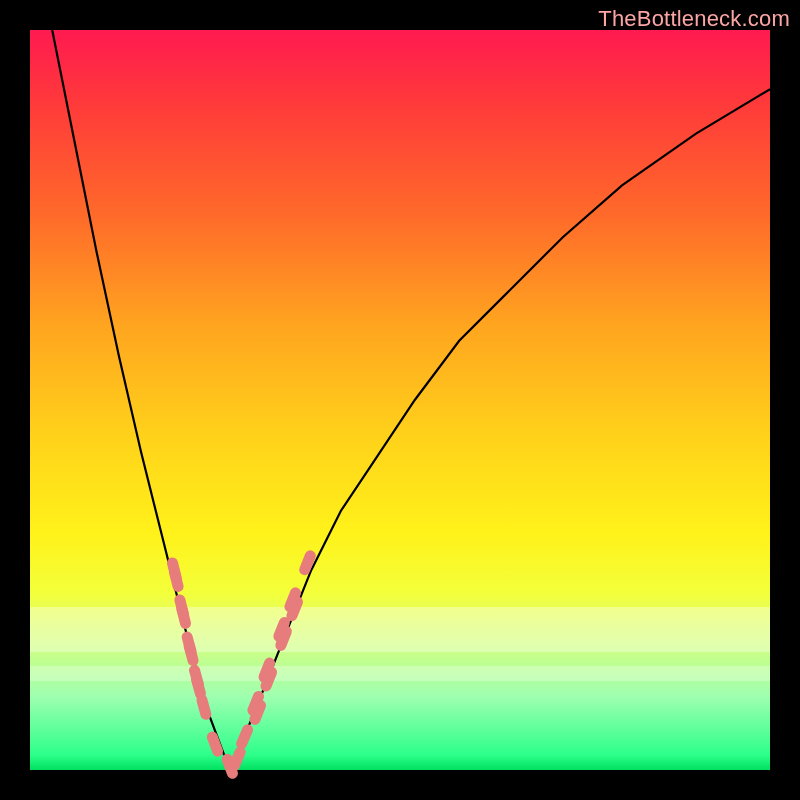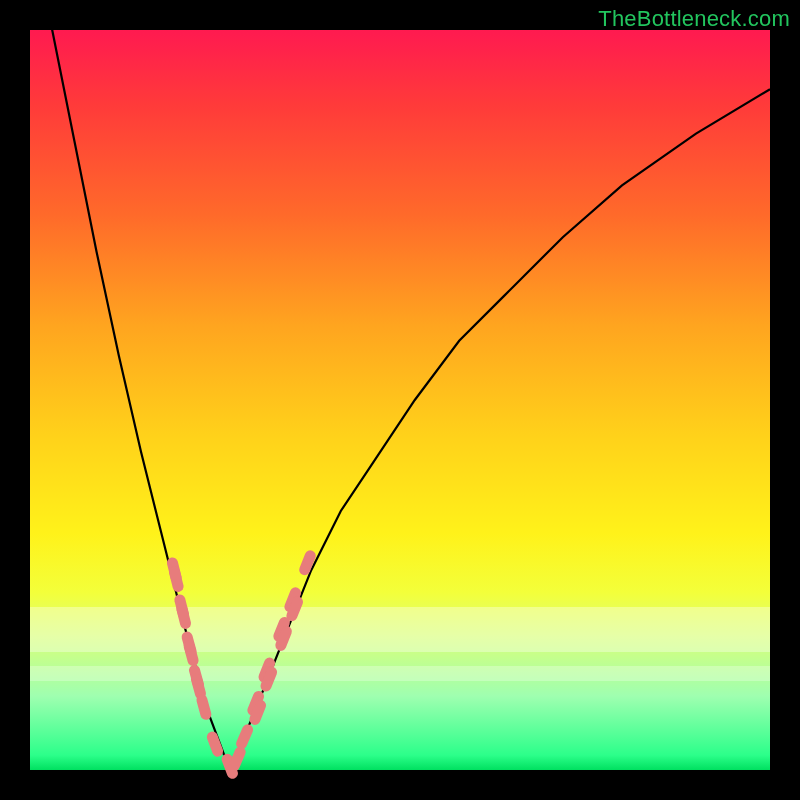--- a/index.html
+++ b/index.html
@@ -50,21 +50,21 @@
   }
   .pale-band.b2 {
     top: 86%;
     height: 2%;
     background: rgba(255,255,255,0.28);
   }
   .watermark {
     position: absolute;
     top: 6px;
     right: 10px;
-    color: #22c55e;
+    color: #fca5a5;
     font-size: 22px;
     font-weight: 500;
     letter-spacing: 0.2px;
     user-select: none;
   }
   svg.curve-layer {
     position: absolute;
     left: 0;
     top: 0;
     width: 100%;

